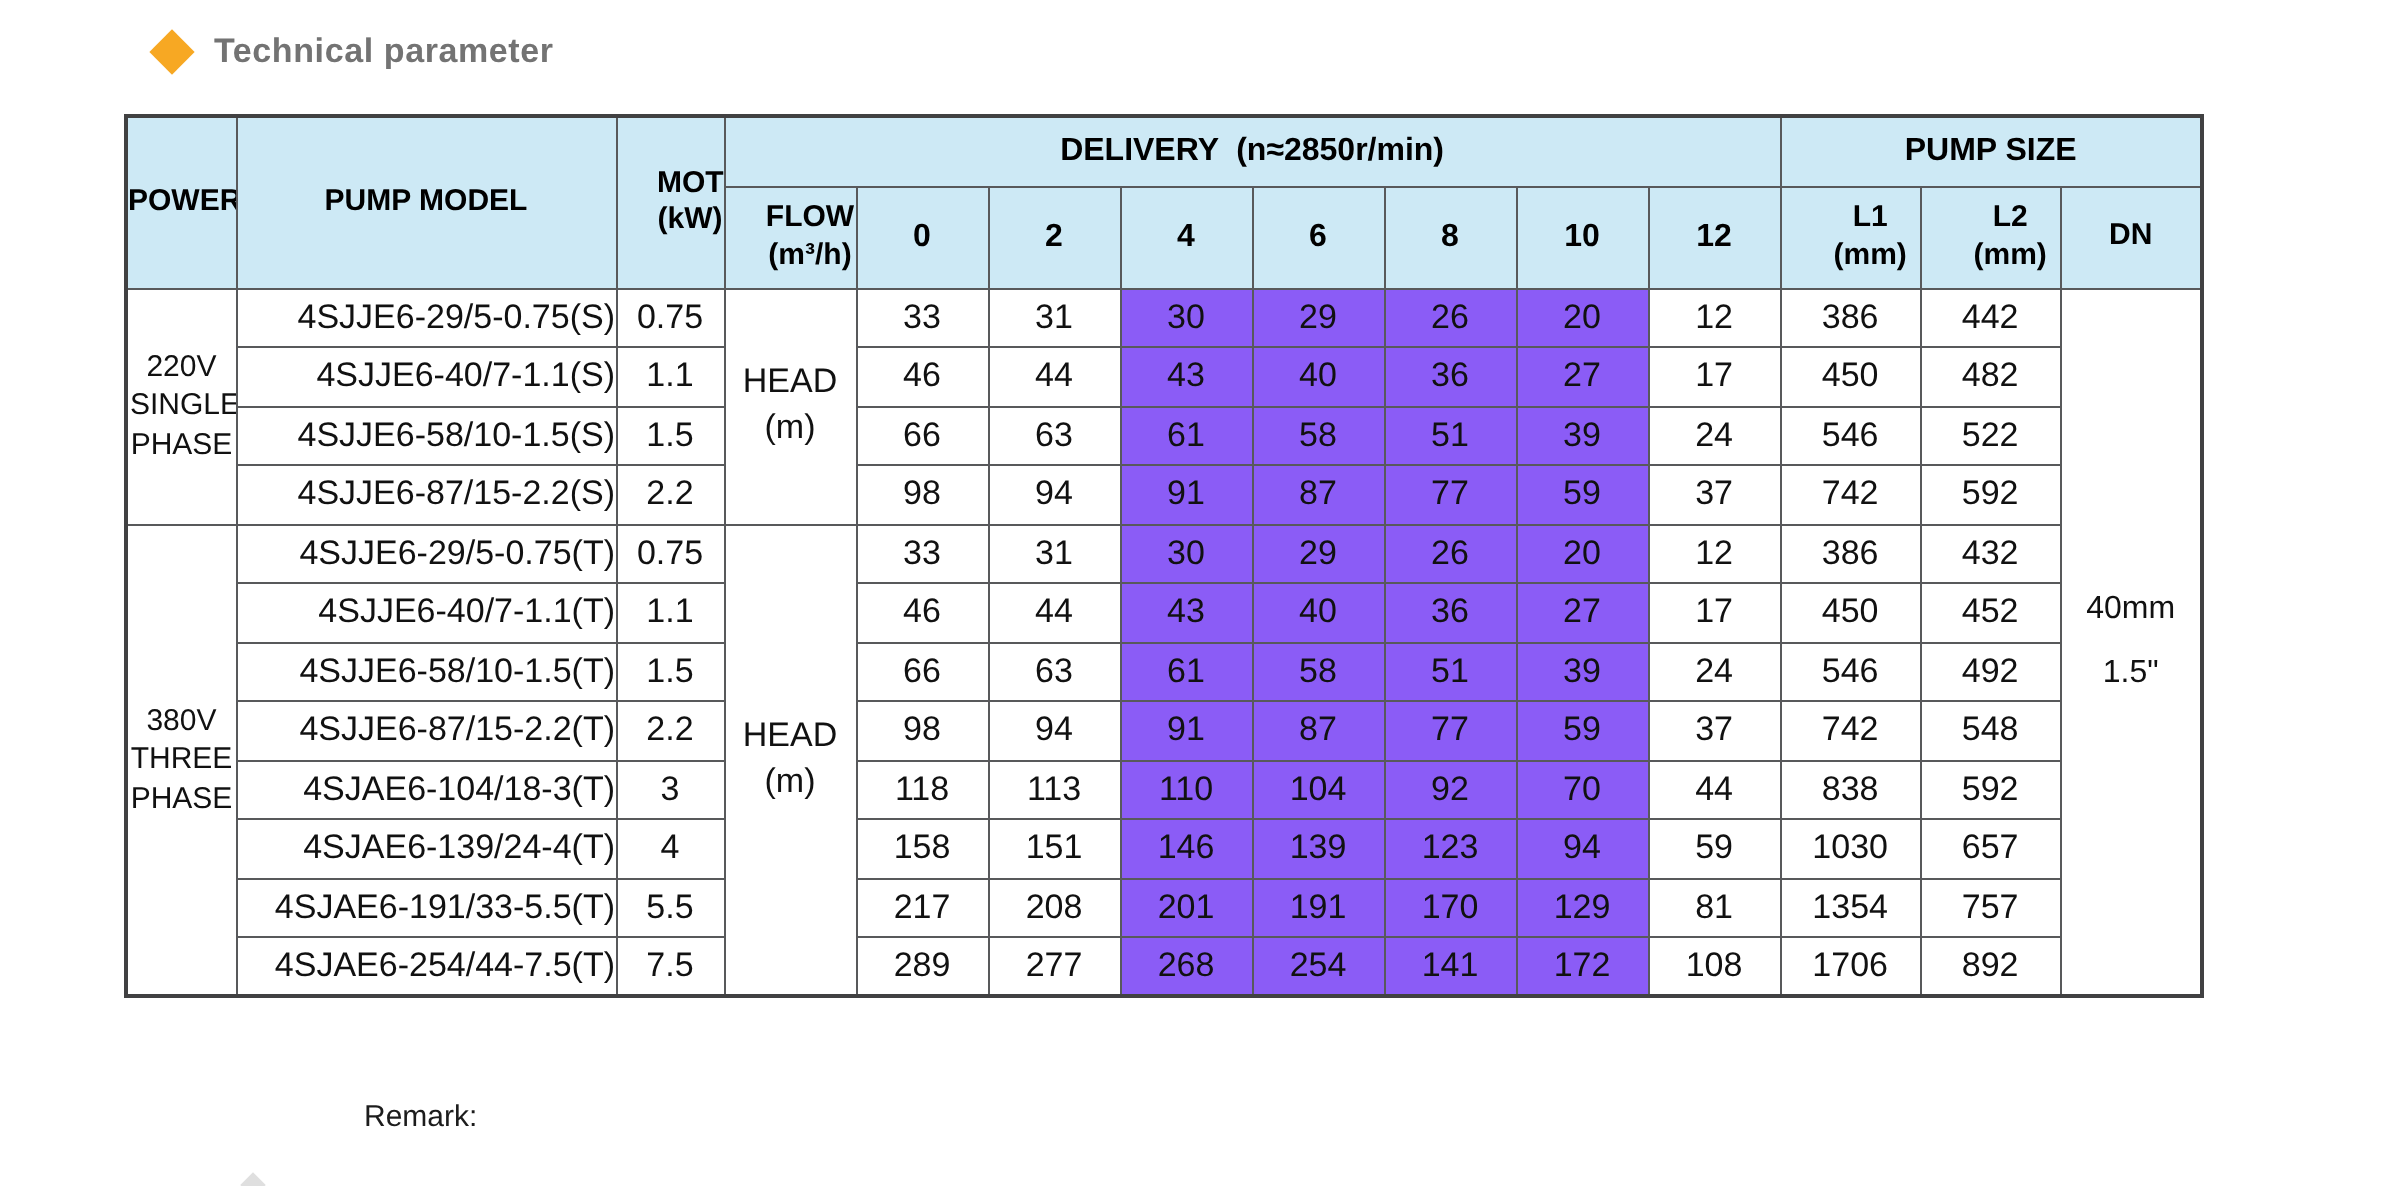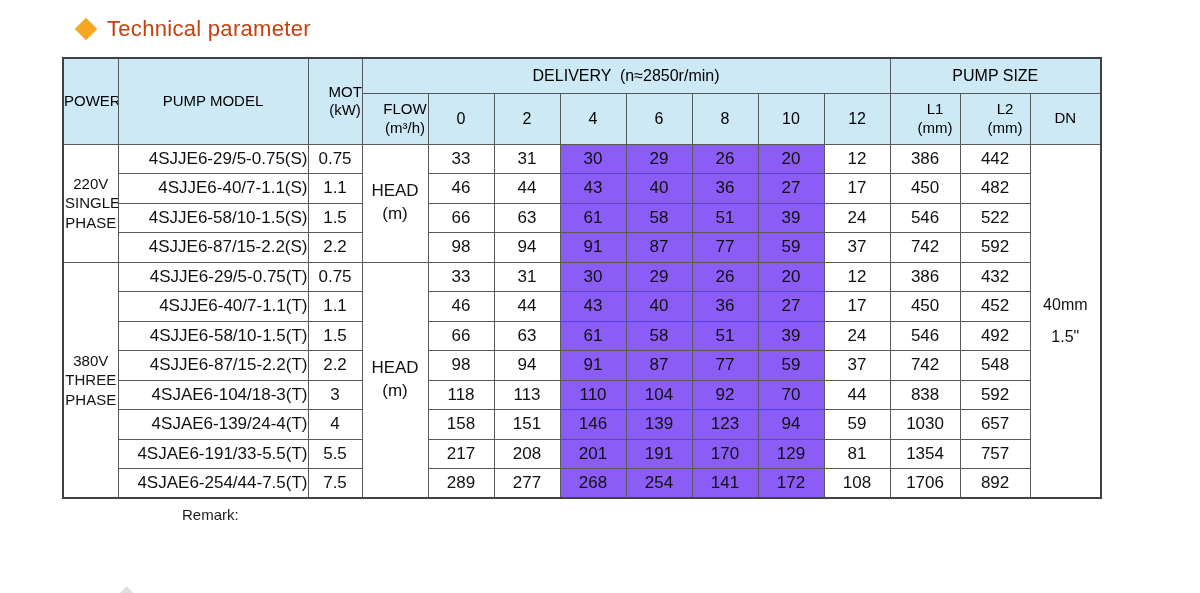--- a/index.html
+++ b/index.html
@@ -2,44 +2,44 @@
 <html><head>
 <meta charset="utf-8">
 <style>
   html,body{margin:0;padding:0;background:#ffffff;}
   body{width:1200px;height:593px;position:relative;overflow:hidden;
        font-family:"Liberation Sans", sans-serif;color:#111;}
 
   
   .title-wrap{position:absolute;left:78px;top:16px;display:flex;align-items:center;gap:13px;}
   .diamond{width:16px;height:16px;background:#f7a823;transform:rotate(45deg);flex:0 0 auto;}
-  .title-text{font-size:22px;font-weight:normal;color:#c2410c;letter-spacing:.3px;}
+  .title-text{font-size:17px;font-weight:bold;color:#737373;letter-spacing:.3px;}
 
   
   .tbl-wrap{position:absolute;left:62px;top:57px;}
   table{border-collapse:collapse;table-layout:fixed;width:1038px;height:442px;
         border:2px solid #414142;}
   th,td{border:1px solid #58595b;text-align:center;vertical-align:middle;padding:0;
         overflow:hidden;}
-  thead th{background:#cde9f5;font-weight:normal;color:#000;font-size:15px;line-height:1.25;}
+  thead th{background:#cde9f5;font-weight:bold;color:#000;font-size:15px;line-height:1.25;}
   thead .two-line{white-space:pre-line;padding-left:20px;}
   thead .big{font-size:16px;white-space:pre;}
   thead .flowpt{font-size:16px;}
   thead tr.hr1{height:35px;}
   thead tr.hr2{height:51px;}
   tbody tr{height:29px;}
   td.num{font-size:17px;}
   td.model{font-size:17px;text-align:right;padding-left:13px;}
   td.power{font-size:15px;white-space:pre-line;line-height:1.3;padding:0 1px;}
   td.head{font-size:17px;white-space:pre-line;line-height:1.35;}
   td.dn{font-size:16px;white-space:pre-line;line-height:32px;}
   td.hl{background:#8b5cf6;}
 
   
-  .remark{position:absolute;left:182px;top:502px;display:flex;font-size:15px;
+  .remark{position:absolute;left:182px;top:546px;display:flex;font-size:15px;
           color:#1c1c1c;line-height:25px;}
   .remark-label{white-space:pre;margin-right:7px;}
   .remark-items div{white-space:pre;}
 
   
   .next-diamond{position:absolute;left:122px;top:588px;width:9px;height:9px;
                 background:#c9c9c9;transform:rotate(45deg);opacity:.6;}
 </style>
 </head>
 <body>

